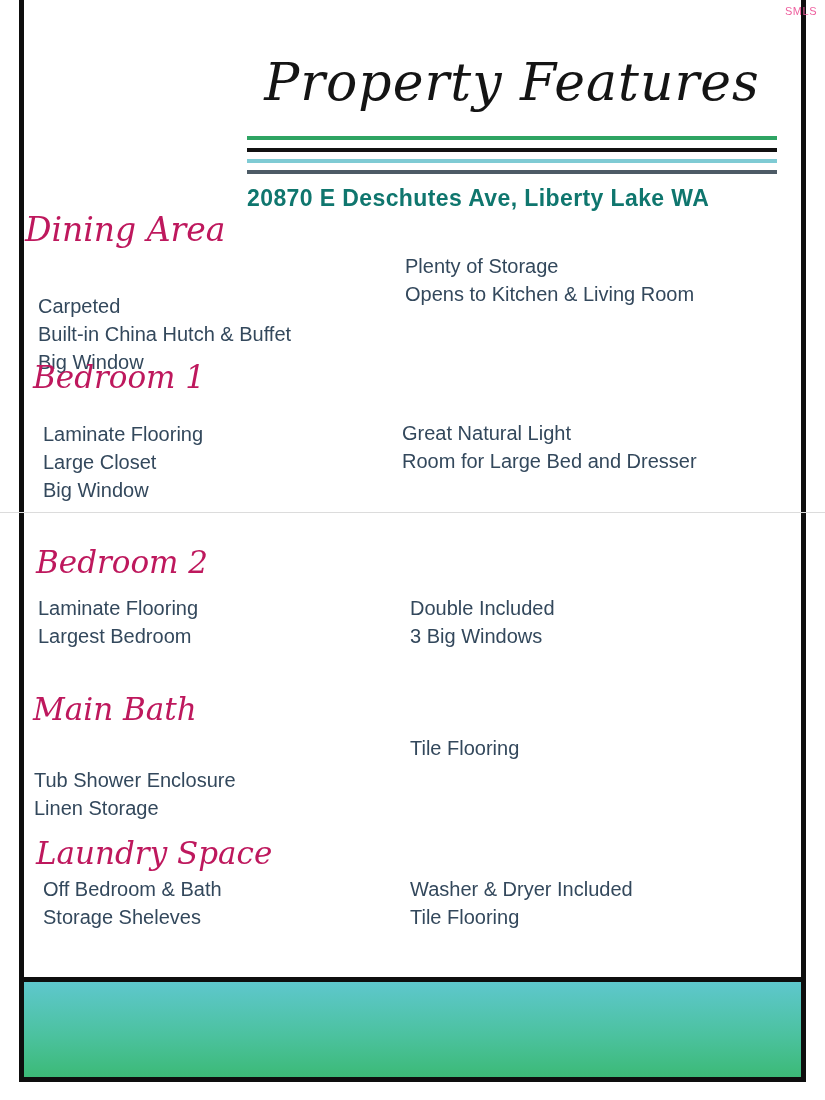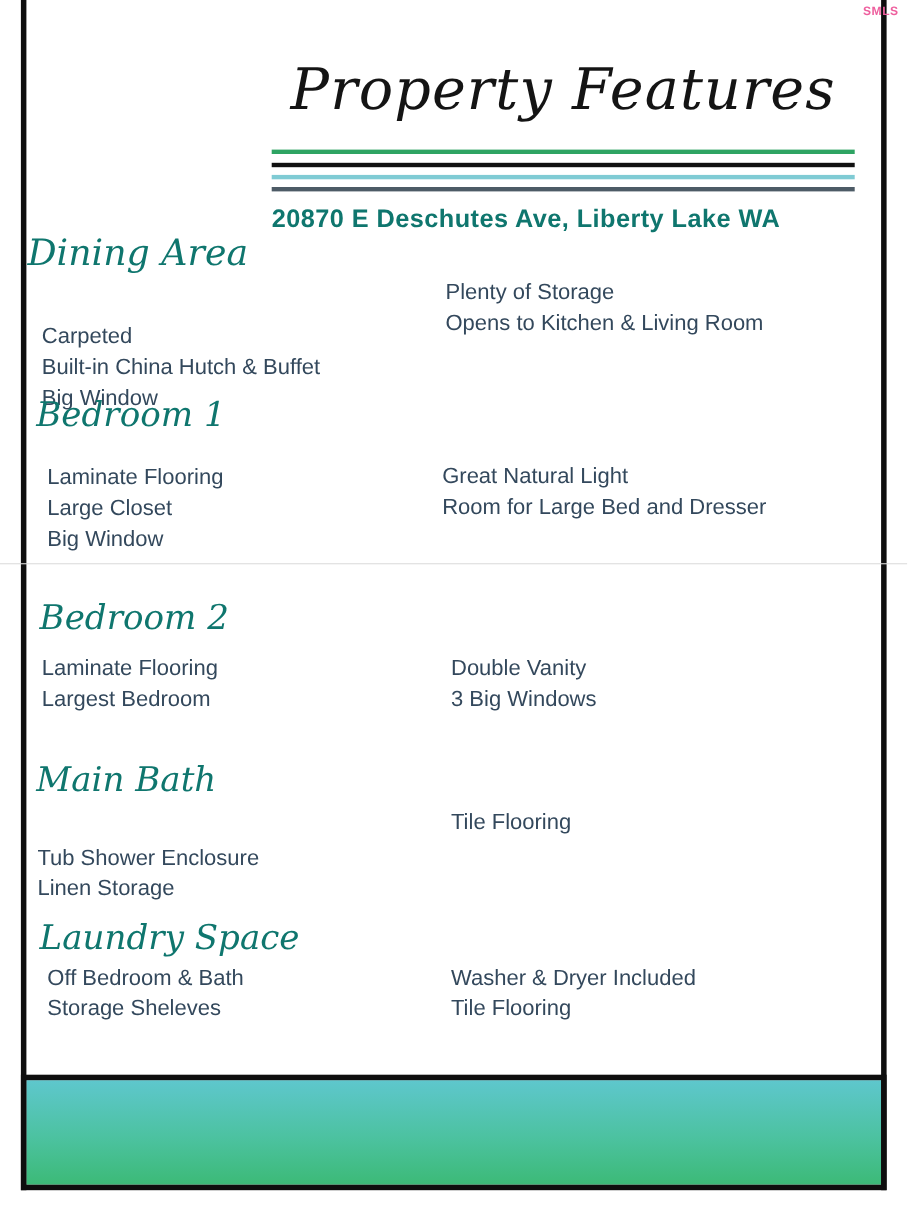--- a/index.html
+++ b/index.html
@@ -11,21 +11,21 @@
     font-family:"Liberation Sans",sans-serif;
   }
   
   .vline{position:absolute;top:0;width:5px;height:1082px;background:#0e0e0e;}
   .vline.left{left:19px;}
   .vline.right{left:801px;}
 
   
   .watermark{
     position:absolute;top:5px;right:8px;
-    font-size:11px;font-weight:bold;letter-spacing:.5px;
+    font-size:11px;font-weight:normal;letter-spacing:.5px;
     color:#ee5f9e;
   }
 
   
   .title{
     position:absolute;left:222px;top:52px;width:580px;
     text-align:center;
     font-family:"DejaVu Serif",serif;font-style:italic;
     font-size:52px;font-weight:500;color:#141414;
     letter-spacing:1px;white-space:nowrap;
@@ -42,21 +42,21 @@
   .address{
     position:absolute;left:247px;top:185px;
     font-size:23px;font-weight:bold;color:#0f766e;
     letter-spacing:.4px;white-space:nowrap;
   }
 
   
   .script{
     position:absolute;margin:0;
     font-family:"DejaVu Serif",serif;font-style:italic;font-weight:500;
-    color:#0f766e;white-space:nowrap;
+    color:#be185d;white-space:nowrap;
   }
   .h0{left:25px;top:210px;font-size:33px;}
   .h1{left:33px;top:359px;font-size:31px;}
   .h2{left:36px;top:544px;font-size:31px;}
   .h3{left:33px;top:691px;font-size:31px;}
   .h4{left:36px;top:835px;font-size:31px;}
 
   
   .col{
     position:absolute;margin:0;padding:0;list-style:none;
@@ -120,21 +120,21 @@
   </ul>
 
   <div class="seam"></div>
 
   <h2 class="script h2">Bedroom 2</h2>
   <ul class="col c2l">
     <li>Laminate Flooring</li>
     <li>Largest Bedroom</li>
   </ul>
   <ul class="col c2r">
-    <li>Double Vanity</li>
+    <li>Double Included</li>
     <li>3 Big Windows</li>
   </ul>
 
   <h2 class="script h3">Main Bath</h2>
   <ul class="col c3l">
     <li>Tub Shower Enclosure</li>
     <li>Linen Storage</li>
   </ul>
   <ul class="col c3r">
     <li>Tile Flooring</li>

